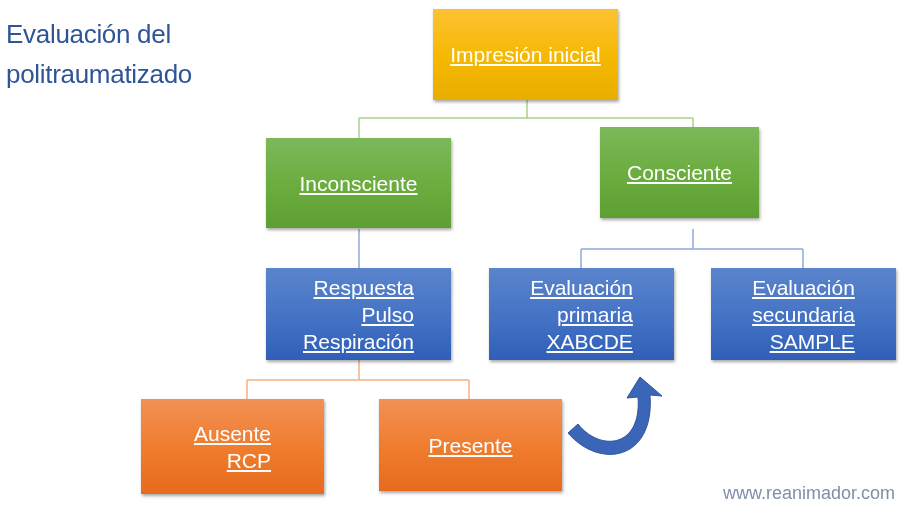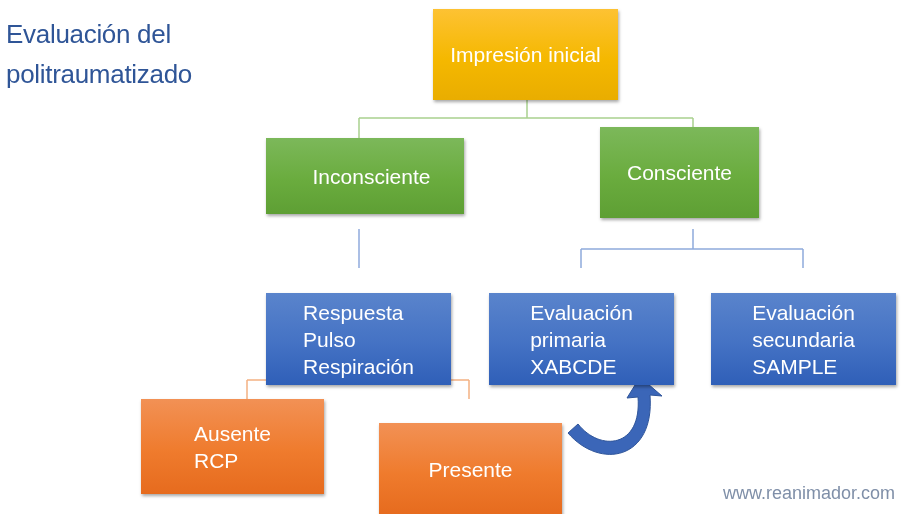--- a/index.html
+++ b/index.html
@@ -8,27 +8,28 @@
     background: #ffffff;
     font-family: "Liberation Sans", "DejaVu Sans", sans-serif;
   }
   .title {
     position: absolute; left: 6px; top: 14px;
     font-size: 26px; line-height: 40px; color: #2f5597;
     letter-spacing: -0.3px;
   }
   .box {
     position: absolute; display: flex; align-items: center; justify-content: center;
-    text-align: left; color: #ffffff; font-size: 21px; line-height: 27px;
+    text-align: right; color: #ffffff; font-size: 21px; line-height: 27px;
     box-shadow: 1px 2px 3px rgba(0,0,0,0.35);
     white-space: pre-line;
+    text-decoration: underline;
   }
   .yellow { background: linear-gradient(#fdc233, #f5b800 55%, #e9ad00); }
   .green  { background: linear-gradient(#7cb85a, #6aac3e 55%, #5e9f34); }
-  .blue   { background: linear-gradient(#5a84cc, #4472c4 55%, #2f5fb8); margin-top: 25px; }
+  .blue   { background: linear-gradient(#5a84cc, #4472c4 55%, #2f5fb8); }
   .orange { background: linear-gradient(#f29155, #ef7b2d 55%, #e66b1e); }
   svg.connectors { position: absolute; left: 0; top: 0; }
   .footer {
     position: absolute; right: 26px; bottom: 10px;
     font-size: 18px; color: #7f8fa8;
   }
 </style>
 </head>
 <body>
 
@@ -47,21 +48,21 @@
 
   <path d="M359 360 V380 M247 380 H469 M247 380 V399 M469 380 V399" stroke="#f4b183" stroke-width="1.5" fill="none"></path>
 
   <path d="M568 433 C 600 470, 655 460, 650 395 L 662 396 L 640 377 L 627 398 L 638 397 C 642 448, 600 452, 578 424 Z" fill="#3b66b8" stroke="#2f559a" stroke-width="1"></path>
 </svg>
 
 <div class="box yellow" style="left:433px;top:9px;width:185px;height:91px;">
   <span>Impresión inicial</span>
 </div>
 
-<div class="box green" style="left:266px;top:138px;width:185px;height:76px;padding-left:13px;">
+<div class="box green" style="left:266px;top:138px;width:185px;height:90px;">
   <span>Inconsciente</span>
 </div>
 
 <div class="box green" style="left:600px;top:127px;width:159px;height:91px;">
   <span>Consciente</span>
 </div>
 
 <div class="box blue" style="left:266px;top:268px;width:185px;height:92px;">
   <span>Respuesta
 Pulso
@@ -78,17 +79,17 @@
   <span>Evaluación
 secundaria
 SAMPLE</span>
 </div>
 
 <div class="box orange" style="left:141px;top:399px;width:183px;height:95px;">
   <span>Ausente
 RCP</span>
 </div>
 
-<div class="box orange" style="left:379px;top:399px;width:183px;height:92px;margin-top:24px;">
+<div class="box orange" style="left:379px;top:399px;width:183px;height:92px;">
   <span>Presente</span>
 </div>
 
 <div class="footer">www.reanimador.com</div>
 
 </body></html>

